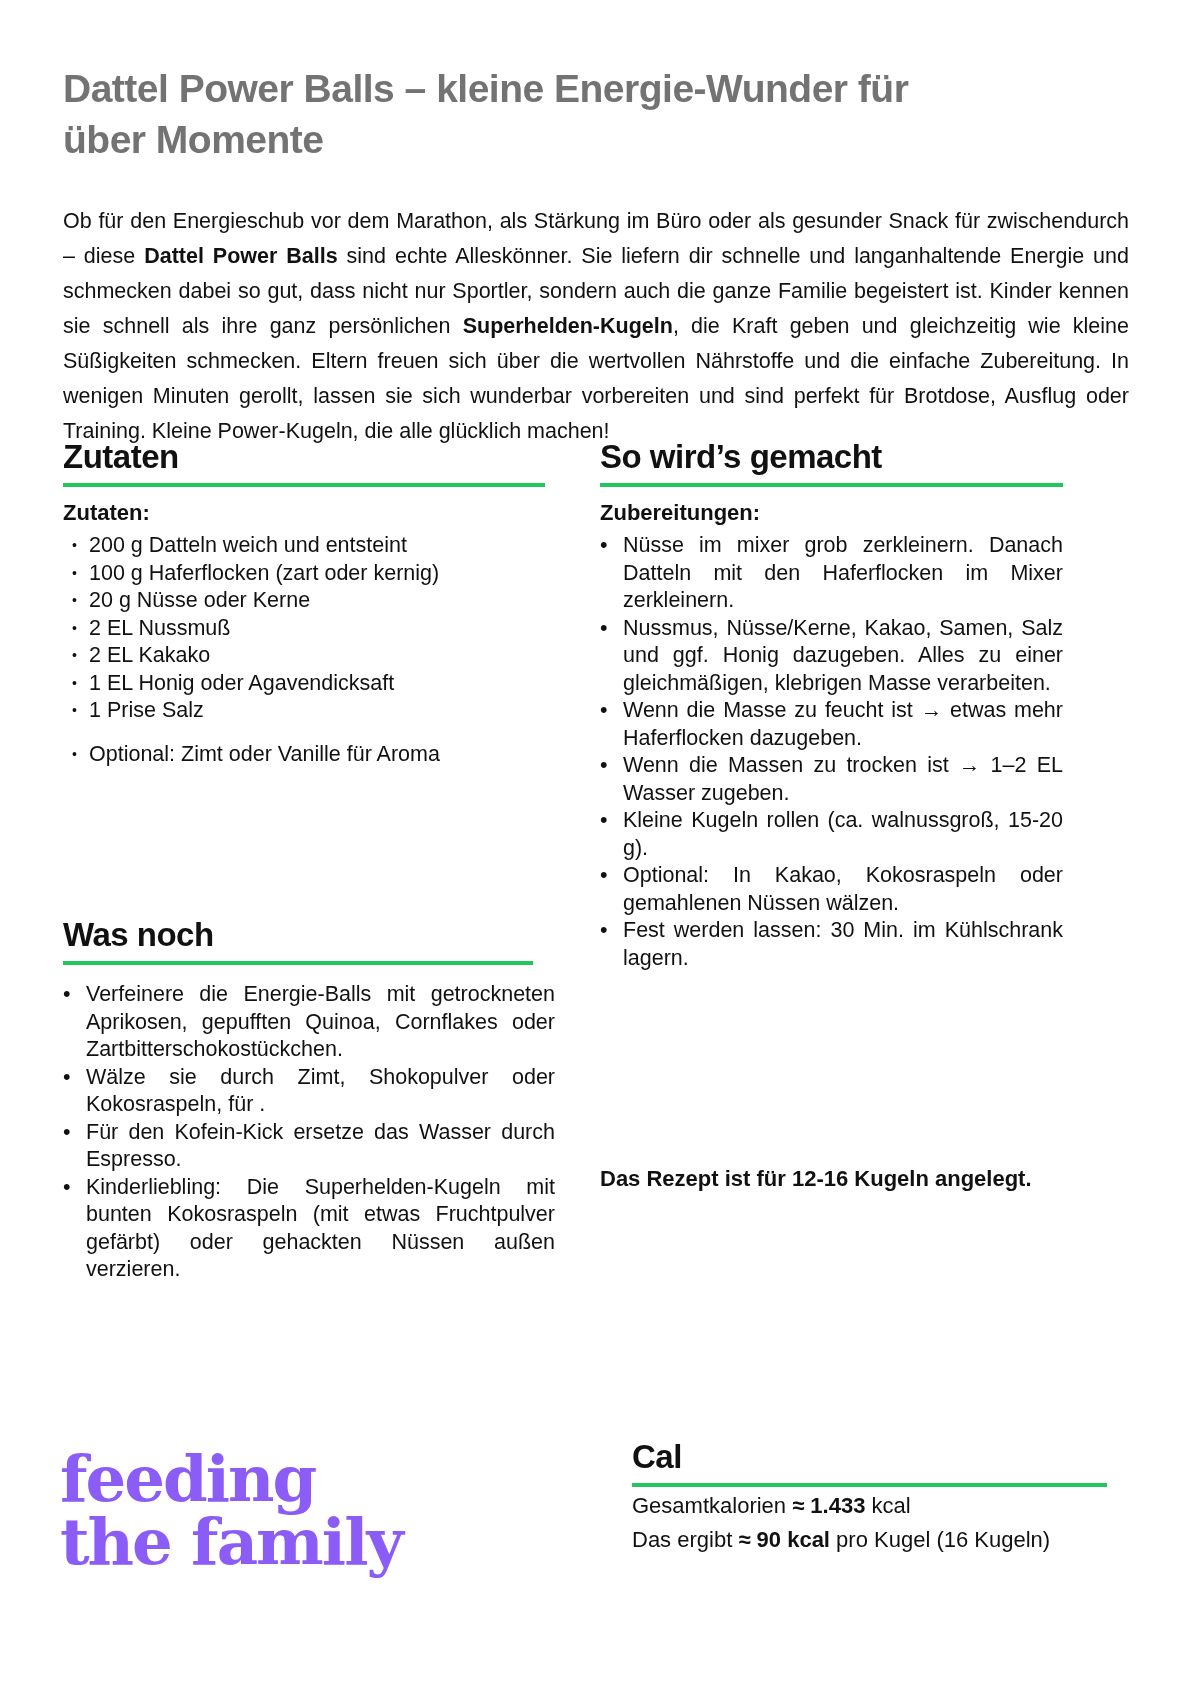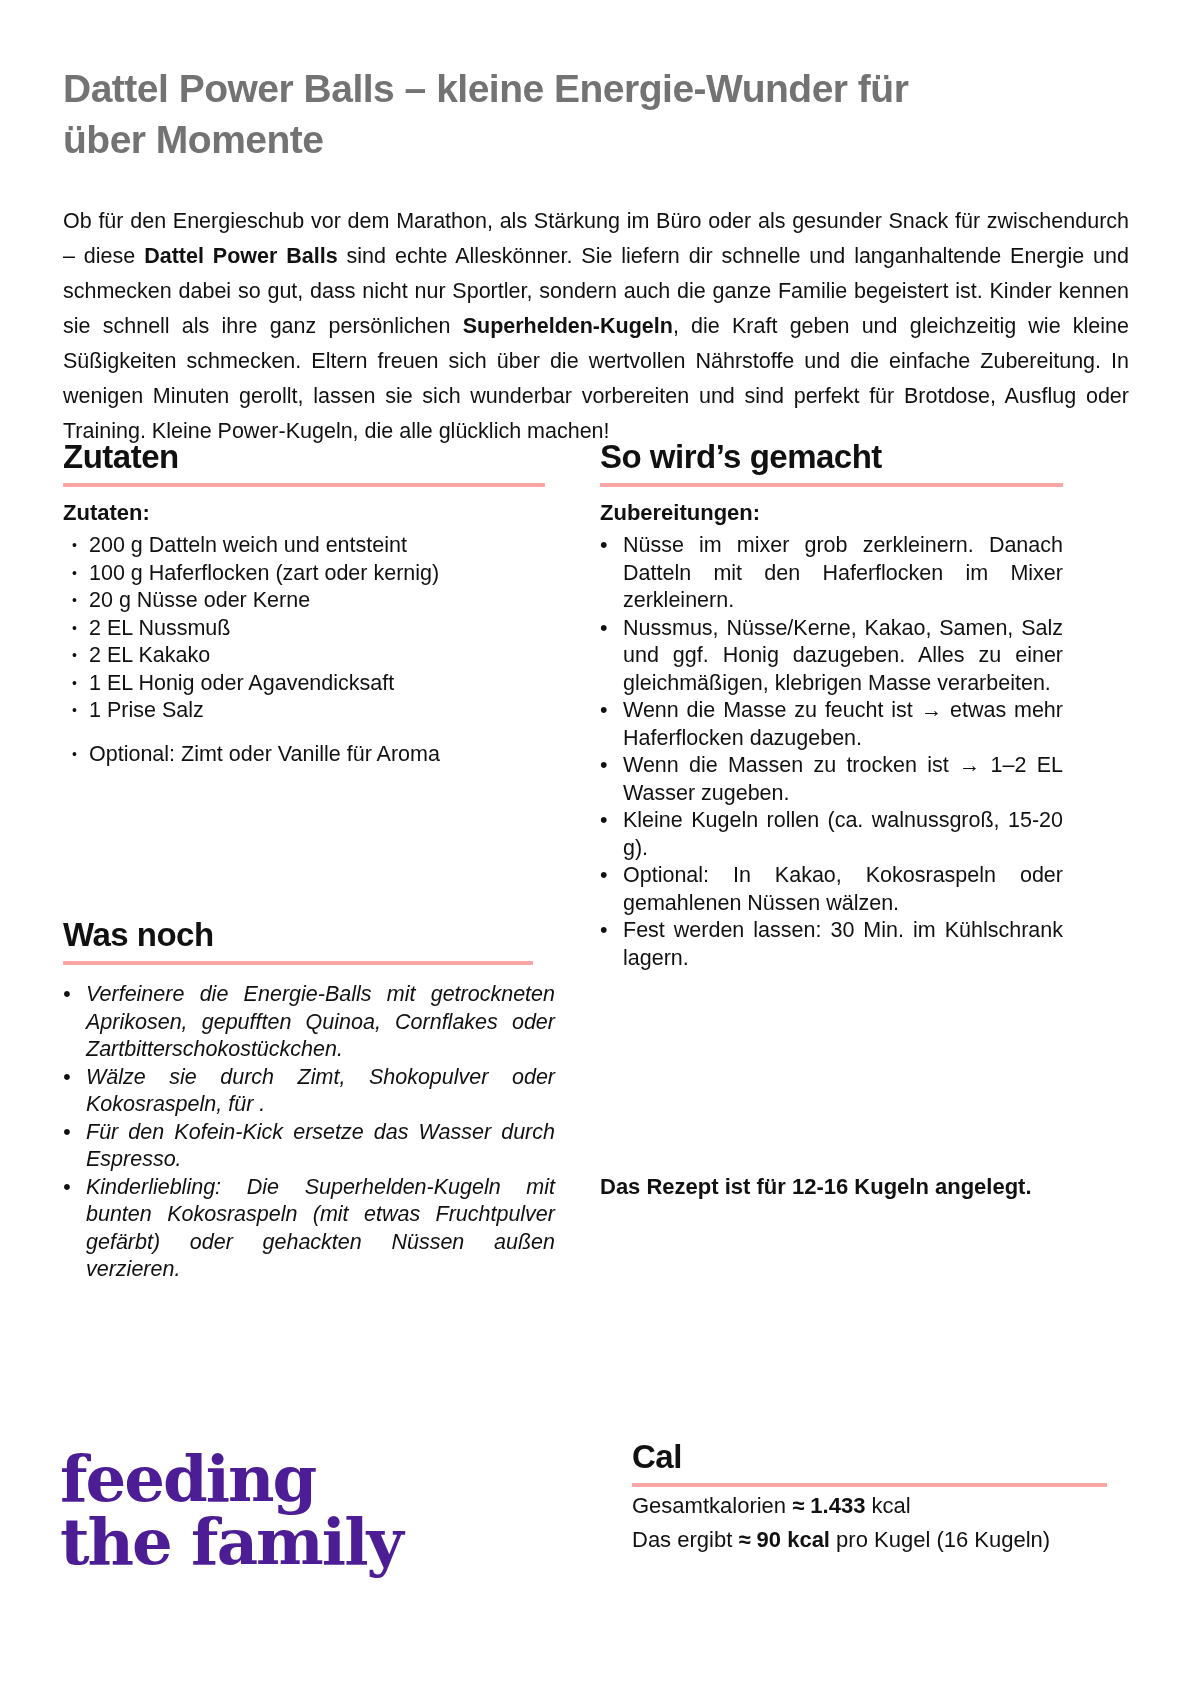--- a/index.html
+++ b/index.html
@@ -15,41 +15,41 @@
     font-size:39px; font-weight:bold; line-height:1.3; letter-spacing:-0.5px;
   }
   .intro {
     position:absolute; left:63px; top:182px; width:1066px;
     font-size:21.5px; line-height:35px; text-align:justify;
   }
 
   .section { position:absolute; }
   .section-heading {
     font-size:33px; font-weight:bold; letter-spacing:-0.5px;
-    padding-bottom:7px; border-bottom:4px solid #fca5a5;
+    padding-bottom:7px; border-bottom:4px solid #22c55e;
   }
   .sub-heading { font-size:22px; font-weight:bold; margin-top:13px; }
 
   ul.bullets { list-style:none; margin:6px 0 0 0; padding:0;
     font-size:21.5px; line-height:27.5px; }
   ul.bullets li { position:relative; margin:0; }
 
   
   ul.dot li { padding-left:26px; }
   ul.dot li::before { content:"•"; position:absolute; left:9px; top:0;
     font-size:14px; line-height:27.5px; }
 
   
   ul.disc li { padding-left:23px; text-align:justify; }
   ul.disc li::before { content:"•"; position:absolute; left:0; top:0; }
 
   .optional-gap { margin-top:16px !important; }
 
   .yield-note { position:absolute; left:600px; top:1166px;
-    font-size:22px; font-weight:bold; white-space:nowrap;margin-top:8px; }
+    font-size:22px; font-weight:bold; white-space:nowrap; }
 
   .cal-section { position:absolute; left:632px; top:1438px; width:475px; }
   .cal-line { font-size:22px; line-height:30px; margin-top:4px; }
   .cal-line:first-of-type { margin-top:14px; }
 
   .logo {
     position:absolute; left:60px; top:1448px; width:500px;
     font-family:"DejaVu Serif", serif; font-weight:bold;
     font-size:64px; line-height:0.98; letter-spacing:-2px;
   }
@@ -92,34 +92,34 @@
         <li>Wenn die Masse zu feucht ist →  etwas mehr Haferflocken dazugeben.</li>
         <li>Wenn die Massen zu trocken ist →  1–2 EL Wasser zugeben.</li>
         <li>Kleine Kugeln rollen (ca. walnussgroß, 15-20 g).</li>
         <li>Optional: In Kakao, Kokosraspeln oder gemahlenen Nüssen wälzen.</li>
         <li>Fest werden lassen: 30 Min. im Kühlschrank lagern.</li>
       </ul>
   </div>
 
   <div class="section" style="left:63px; top:900px; width:492px;margin-top:16px;">
     <div class="section-heading" style="width:470px;">Was noch</div>
-    <ul class="bullets disc" style="margin-top:16px;font-style:italic;">
+    <ul class="bullets disc" style="margin-top:16px;">
         <li>Verfeinere die Energie-Balls mit getrockneten Aprikosen, gepufften Quinoa, Cornflakes oder Zartbitterschokostückchen.</li>
         <li>Wälze sie durch Zimt, Shokopulver oder Kokosraspeln, für .</li>
         <li>Für den Kofein-Kick ersetze das Wasser durch Espresso.</li>
         <li>Kinderliebling: Die Superhelden-Kugeln mit bunten Kokosraspeln (mit etwas Fruchtpulver gefärbt) oder gehackten Nüssen außen verzieren.</li>
       </ul>
   </div>
 
   <div class="yield-note">Das Rezept ist für 12-16 Kugeln angelegt.</div>
 
   <div class="cal-section">
     <div class="section-heading">Cal</div>
     <div class="cal-line"><span>Gesamtkalorien </span><span class="b">≈ 1.433</span><span> kcal</span></div>
     <div class="cal-line"><span>Das ergibt </span><span class="b">≈ 90 kcal</span><span> pro Kugel (16 Kugeln)</span></div>
   </div>
 
-  <div class="logo" style="color:#4c1d95;">
+  <div class="logo" style="color:#8b5cf6;">
     <div>feeding</div>
     <div>the family</div>
   </div>
 
 </div>
 
 </body></html>

